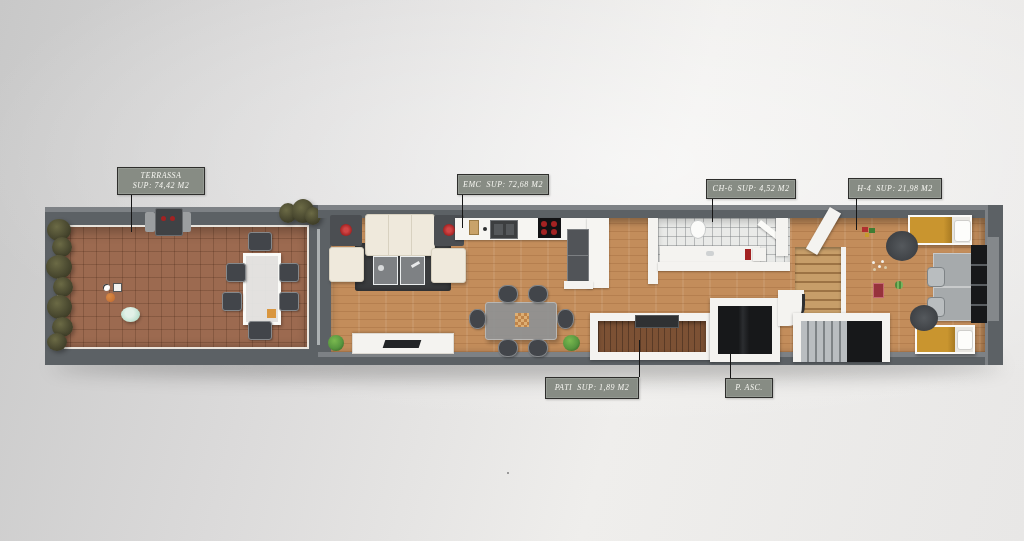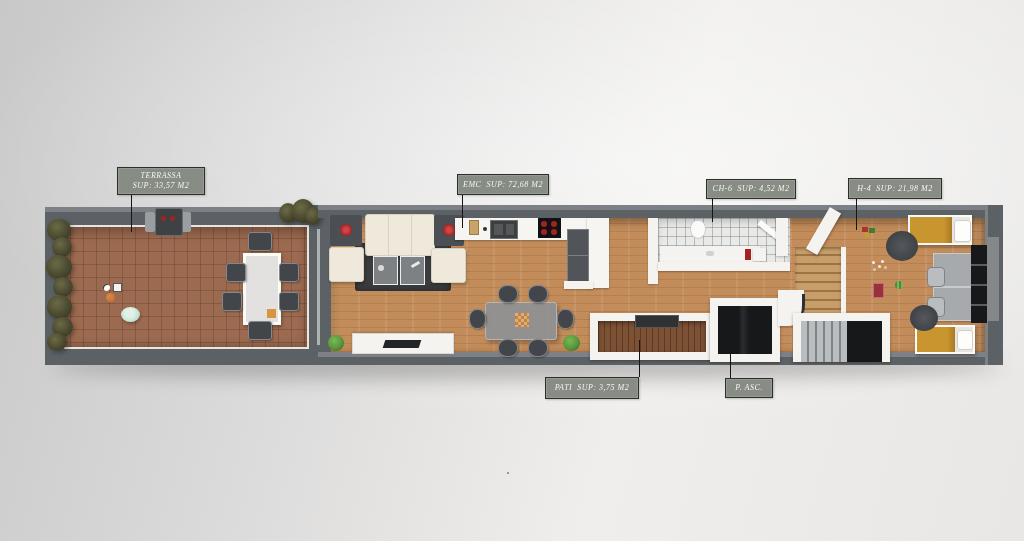--- a/index.html
+++ b/index.html
@@ -235,41 +235,41 @@
     <span class="abs" style="left:828px;top:63px;width:3px;height:3px;border-radius:50%;background:#d8c9a8;"></span>
     <span class="abs" style="left:836px;top:55px;width:3px;height:3px;border-radius:50%;background:#f3f1ec;"></span>
     <span class="abs" style="left:839px;top:61px;width:3px;height:3px;border-radius:50%;background:#d8c9a8;"></span>
     <span class="abs" style="left:828px;top:78px;width:9px;height:13px;background:#97323c;border:1px solid #c56a72;"></span>
     <span class="abs" style="left:850px;top:76px;width:8px;height:8px;border-radius:50%;background:repeating-linear-gradient(90deg,#4c8a3c 0 2px,#77b55f 2px 4px);"></span>
   </div>
 
   <span class="leader" style="left:131px;top:192px;height:40px;"></span>
   <div class="label-box" style="left:117px;top:167px;width:86px;height:26px;">
     <span>TERRASSA</span>
-    <span>SUP: 33,57 M2</span>
+    <span>SUP: 74,42 M2</span>
   </div>
 
   <span class="leader" style="left:462px;top:192px;height:36px;"></span>
   <div class="label-box" style="left:457px;top:174px;width:90px;height:19px;">
     <span>EMC  SUP: 72,68 M2</span>
   </div>
 
   <span class="leader" style="left:712px;top:196px;height:26px;"></span>
   <div class="label-box" style="left:706px;top:179px;width:88px;height:18px;">
     <span>CH-6  SUP: 4,52 M2</span>
   </div>
 
   <span class="leader" style="left:856px;top:196px;height:34px;"></span>
   <div class="label-box" style="left:848px;top:178px;width:92px;height:19px;">
     <span>H-4  SUP: 21,98 M2</span>
   </div>
 
   <span class="leader" style="left:639px;top:340px;height:37px;"></span>
   <div class="label-box" style="left:545px;top:377px;width:92px;height:20px;">
-    <span>PATI  SUP: 3,75 M2</span>
+    <span>PATI  SUP: 1,89 M2</span>
   </div>
 
   <span class="leader" style="left:730px;top:352px;height:26px;"></span>
   <div class="label-box" style="left:725px;top:378px;width:46px;height:18px;">
     <span>P. ASC.</span>
   </div>
 
   <span class="abs" style="left:507px;top:472px;width:2px;height:2px;background:#9a9a9a;z-index:3;"></span>
 </div>
 

